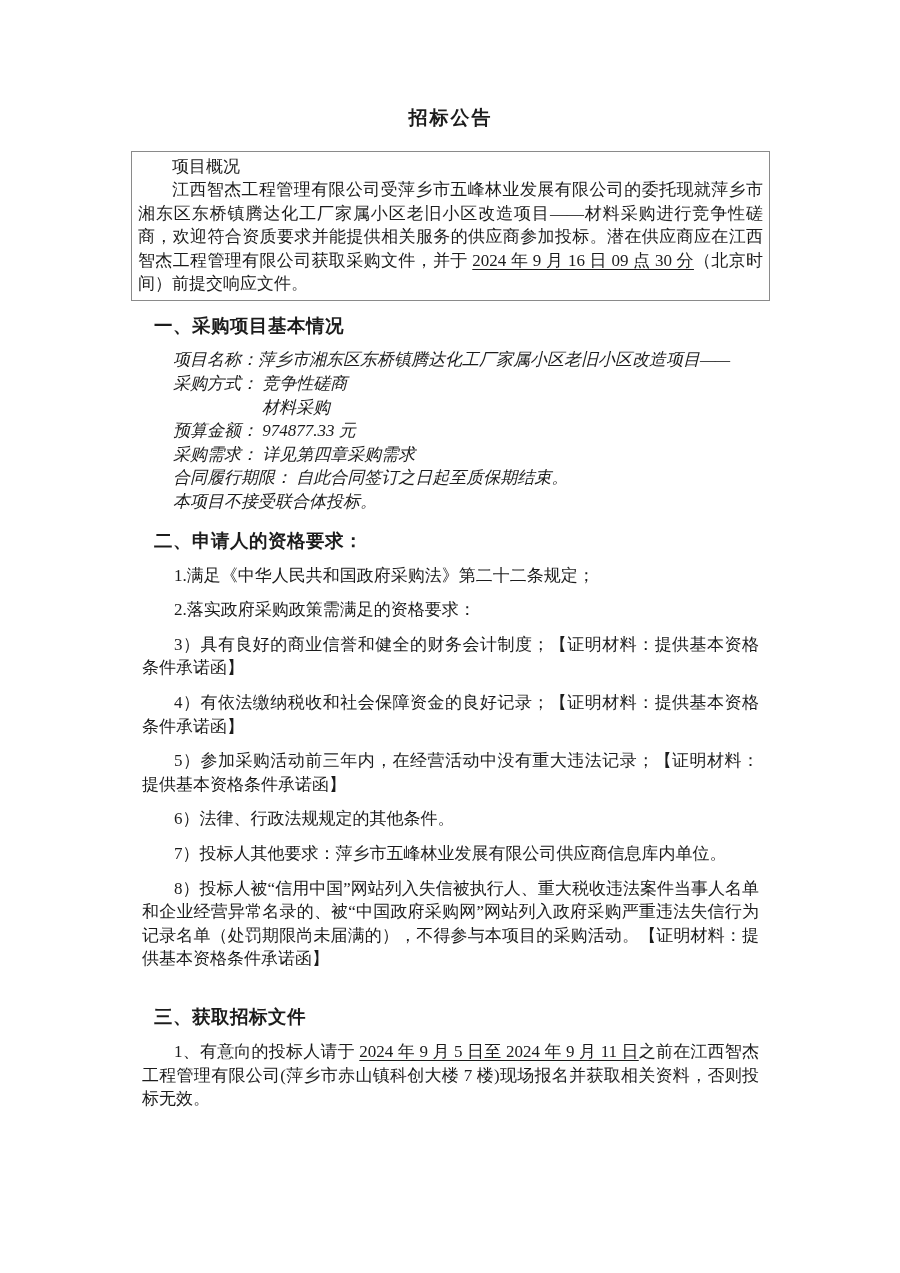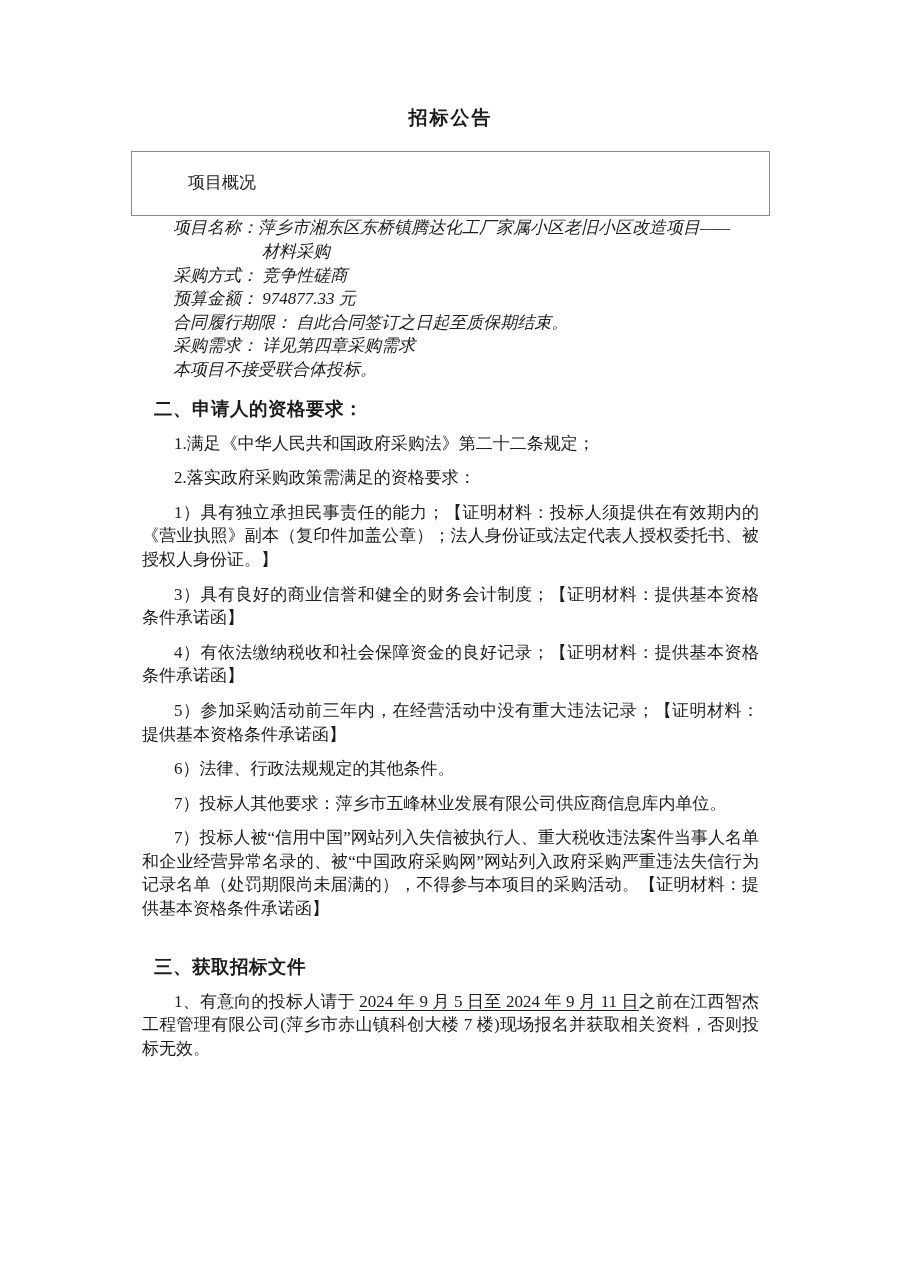--- a/index.html
+++ b/index.html
@@ -28,21 +28,21 @@
     font-family: "Liberation Sans", "DejaVu Sans", sans-serif;
   }
   .overview-box {
     margin-top: 20px;
     border: 1px solid #8a8a8a;
     padding: 3px 6px 5px 6px;
     font-size: 17px;
     line-height: 23.4px;
     text-align: justify;
   }
-  .ov-heading { margin: 16px; text-indent: 34px; }
+  .ov-heading { margin: 0; text-indent: 34px; }
   .ov-body   { margin: 0; text-indent: 34px; }
   .u { text-decoration: underline; text-underline-offset: 3px; }
   .section-heading {
     margin: 13px 0 10px 0;
     padding-left: 23px;
     font-size: 18.5px;
     line-height: 24px;
     font-weight: 700;
     letter-spacing: 0.5px;
     font-family: "Liberation Sans", "DejaVu Sans", sans-serif;
@@ -63,38 +63,39 @@
 </head>
 <body>
 
 <div class="page">
   <div class="content">
 
     <h1 class="doc-title">招标公告</h1>
 
     <div class="overview-box">
       <p class="ov-heading">项目概况</p>
+      <p class="ov-body"><span>江西智杰工程管理有限公司受萍乡市五峰林业发展有限公司的委托现就萍乡市湘东区东桥镇腾达化工厂家属小区老旧小区改造项目——材料采购进行竞争性磋商，欢迎符合资质要求并能提供相关服务的供应商参加投标。潜在供应商应在江西智杰工程管理有限公司获取采购文件，并于 </span><span class="u">2024 年 9 月 16 日  09 点 30 分</span><span>（北京时间）前提交响应文件。</span></p>
     </div>
 
+    <h2 class="section-heading">一、采购项目基本情况</h2>
     <div class="line la">项目名称：萍乡市湘东区东桥镇腾达化工厂家属小区老旧小区改造项目——</div>
+    <div class="line la">采购方式： 竞争性磋商</div>
     <div class="line lb">材料采购</div>
-    <div class="line la">采购方式： 竞争性磋商</div>
     <div class="line la">预算金额： 974877.33 元</div>
+    <div class="line la">采购需求： 详见第四章采购需求</div>
     <div class="line la">合同履行期限： 自此合同签订之日起至质保期结束。</div>
-    <div class="line la">采购需求： 详见第四章采购需求</div>
     <div class="line la">本项目不接受联合体投标。</div>
 
     <h2 class="section-heading mt2">二、申请人的资格要求：</h2>
     <p class="para">1.满足《中华人民共和国政府采购法》第二十二条规定；</p>
     <p class="para">2.落实政府采购政策需满足的资格要求：</p>
-    <p class="para">1）具有独立承担民事责任的能力；【证明材料：投标人须提供在有效期内的《营业执照》副本（复印件加盖公章）；法人身份证或法定代表人授权委托书、被授权人身份证。】</p>
     <p class="para">3）具有良好的商业信誉和健全的财务会计制度；【证明材料：提供基本资格条件承诺函】</p>
     <p class="para">4）有依法缴纳税收和社会保障资金的良好记录；【证明材料：提供基本资格条件承诺函】</p>
     <p class="para">5）参加采购活动前三年内，在经营活动中没有重大违法记录；【证明材料：提供基本资格条件承诺函】</p>
     <p class="para">6）法律、行政法规规定的其他条件。</p>
     <p class="para">7）投标人其他要求：萍乡市五峰林业发展有限公司供应商信息库内单位。</p>
-    <p class="para">7）投标人被“信用中国”网站列入失信被执行人、重大税收违法案件当事人名单和企业经营异常名录的、被“中国政府采购网”网站列入政府采购严重违法失信行为记录名单（处罚期限尚未届满的），不得参与本项目的采购活动。【证明材料：提供基本资格条件承诺函】</p>
+    <p class="para">8）投标人被“信用中国”网站列入失信被执行人、重大税收违法案件当事人名单和企业经营异常名录的、被“中国政府采购网”网站列入政府采购严重违法失信行为记录名单（处罚期限尚未届满的），不得参与本项目的采购活动。【证明材料：提供基本资格条件承诺函】</p>
 
     <h2 class="section-heading mt3">三、获取招标文件</h2>
     <p class="para"><span>1、有意向的投标人请于 </span><span class="u">2024 年 9 月 5 日至 2024 年 9 月 11 日</span><span>之前在江西智杰工程管理有限公司(萍乡市赤山镇科创大楼 7 楼)现场报名并获取相关资料，否则投标无效。</span></p>
 
   </div>
 </div>
 
 </body></html>

